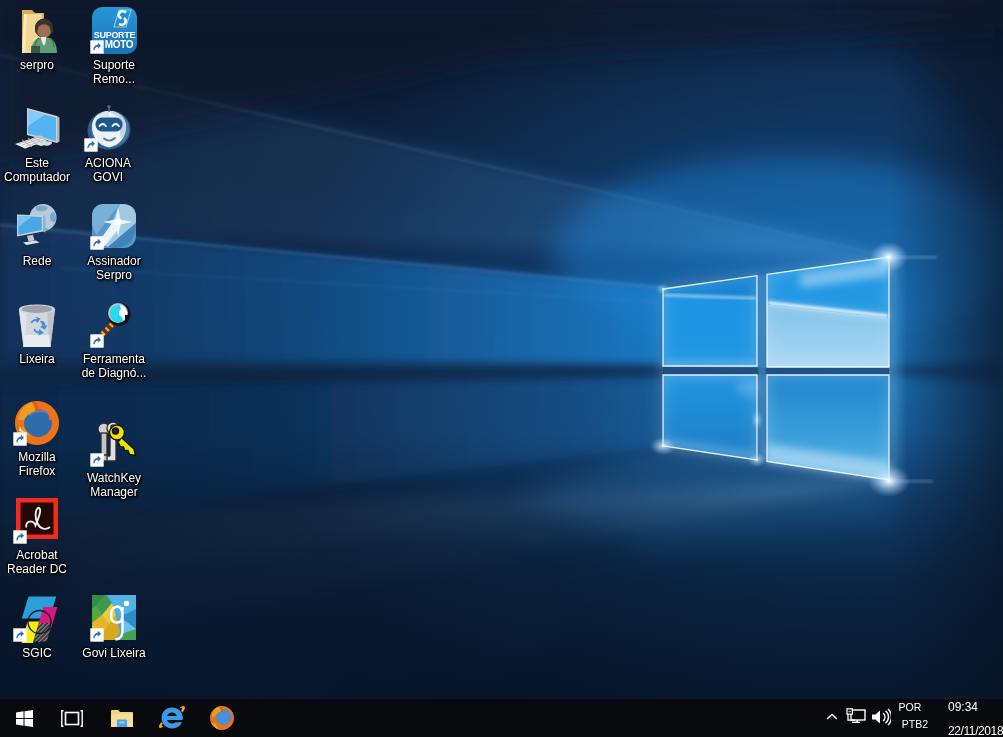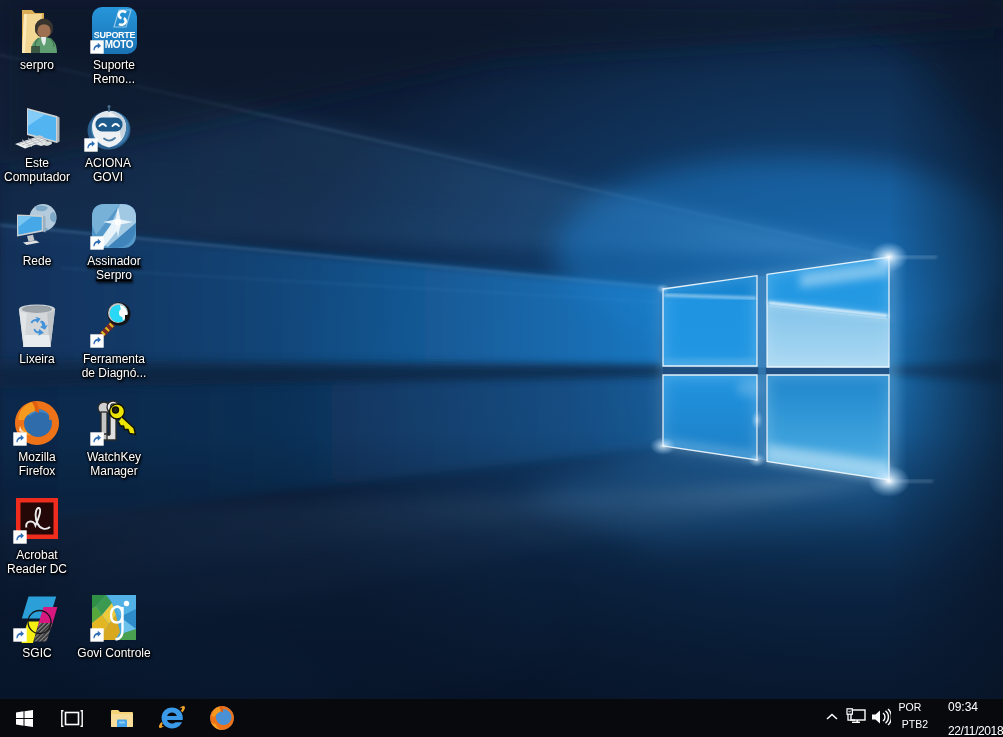--- a/index.html
+++ b/index.html
@@ -259,21 +259,21 @@
     <polygon points="30,28.5 32.5,29.5 32.5,13.5 30,12.5" fill="#98b0c2"></polygon>
     <polygon points="4,11.5 30,12.5 30,28.5 4,33.5" fill="#cdd0d2"></polygon>
     <polygon points="5.3,13 28.7,14 28.7,27 5.3,31.8" fill="#46a8e6"></polygon>
     <polygon points="5.3,13 19,13.6 5.3,24" fill="#79c6f2"></polygon>
     <polygon points="14,33 15.5,38.5 21.5,37.5 20,31.8" fill="#c4c8ca"></polygon>
     <polygon points="10,39.5 23,37.5 26.5,39.5 13.5,42" fill="#dfe1e2"></polygon>
   </svg></div>
   <div class="lbl">Rede</div>
 </div>
 
-<div class="cell" style="left:69px;top:203px;text-decoration:underline;">
+<div class="cell" style="left:69px;top:203px;">
   <div class="ic"><svg width="48" height="48" viewBox="0 0 48 48">
     <rect x="2" y="1" width="44" height="44" rx="12" fill="#5598ca"></rect>
     <path d="M2,14 Q2,1 15,1 L30,1 L6,32 Q2,27 2,22 Z" fill="#78b1d8"></path>
     <path d="M30,1 Q46,1 46,14 L46,20 L18,44 L12,41 Z" fill="#a2c9e4"></path>
     <path d="M46,20 Q46,45 24,45 L18,44 Z" fill="#3f84ba"></path>
     <path d="M2,22 Q2,40 16,44 L6,32 Z" fill="#4f94c6"></path>
     <polygon points="28,4 30.5,16.5 43,19 30.5,21.5 28,34 25.5,21.5 13,19 25.5,16.5" fill="#e9f3fa"></polygon>
     <polygon points="7,41 25,16 31,23 13,45" fill="#eff7fc" opacity="0.92"></polygon>
     <circle cx="28" cy="19" r="3.2" fill="#fff"></circle>
     <g transform="translate(0,33)">
@@ -332,21 +332,21 @@
     <path d="M24,38 q5,1 9,-2 q-1,5 -6,6 Z" fill="#ee7318"></path>
     <path d="M7,27 q1,4 4,6 q-3,0.5 -5,-1.5 Z" fill="#f8e3c8"></path>
     <g transform="translate(0,33)">
           <rect x="0.3" y="0.3" width="13.4" height="13.4" fill="#fff"></rect>
           <path d="M3.4,10.2 C3.4,6.6 5.6,4.9 7.8,4.8 L7.8,2.7 L11,5.7 L7.8,8.7 L7.8,6.7 C6,6.8 4.8,7.9 4.6,10.2 Z" fill="#2f6db4"></path>
         </g>
   </svg></div>
   <div class="lbl">Mozilla<br>Firefox</div>
 </div>
 
-<div class="cell" style="left:69px;top:399px;">
+<div class="cell" style="left:69px;top:420px;">
   <div class="ic"><svg width="48" height="48" viewBox="0 0 48 48">
     <g stroke="#2a2a2a" stroke-width="1.3">
       <circle cx="14" cy="9" r="6" fill="#d0d0d0"></circle>
       <rect x="11" y="13" width="6" height="24" fill="#c4c4c4"></rect>
       <path d="M11,37 l-3,0 l0,4 l10,0 l0,-6 l-4,0" fill="#c4c4c4"></path>
       <circle cx="23" cy="8" r="6" fill="#ececec"></circle>
       <circle cx="23" cy="7" r="2.2" fill="#fff"></circle>
       <rect x="20" y="13" width="6" height="27" fill="#e0e0e0"></rect>
       <path d="M20,36 l-3,0 l0,5 l9,0 l0,-5" fill="#e0e0e0"></path>
     </g>
@@ -410,21 +410,21 @@
     <polygon points="12,20 22,8 26,20 19,29" fill="#edc93c"></polygon>
     <polygon points="19,29 26,20 30,37 25,45 10,45" fill="#d8a820"></polygon>
     <polygon points="26,45 32,38 34,38 46,34 46,45" fill="#49a14f"></polygon>
     <path d="M27.5,11.5 q-6.5,1 -6.5,8.5 q0,7.5 6,7.5 q5.5,0 5.5,-7.5 q0,-7.5 -5,-8.5 Z M32.5,12 l0,23 q0.5,8.5 -7,9.5" fill="none" stroke="#fff" stroke-width="2.4"></path>
     <circle cx="36.5" cy="8.5" r="2.7" fill="#fff"></circle>
     <g transform="translate(0,33)">
           <rect x="0.3" y="0.3" width="13.4" height="13.4" fill="#fff"></rect>
           <path d="M3.4,10.2 C3.4,6.6 5.6,4.9 7.8,4.8 L7.8,2.7 L11,5.7 L7.8,8.7 L7.8,6.7 C6,6.8 4.8,7.9 4.6,10.2 Z" fill="#2f6db4"></path>
         </g>
   </svg></div>
-  <div class="lbl">Govi Controle</div>
+  <div class="lbl">Govi Lixeira</div>
 </div>
 
 <div id="taskbar">
   <div class="tbic" style="left:4px;width:40px;">
     <svg width="17" height="17" viewBox="0 0 17 17">
       <polygon points="0,2.4 7.5,1.3 7.5,8 0,8" fill="#fff"></polygon>
       <polygon points="8.5,1.15 17,0 17,8 8.5,8" fill="#fff"></polygon>
       <polygon points="0,9 7.5,9 7.5,15.7 0,14.6" fill="#fff"></polygon>
       <polygon points="8.5,9 17,9 17,17 8.5,15.85" fill="#fff"></polygon>
     </svg>

